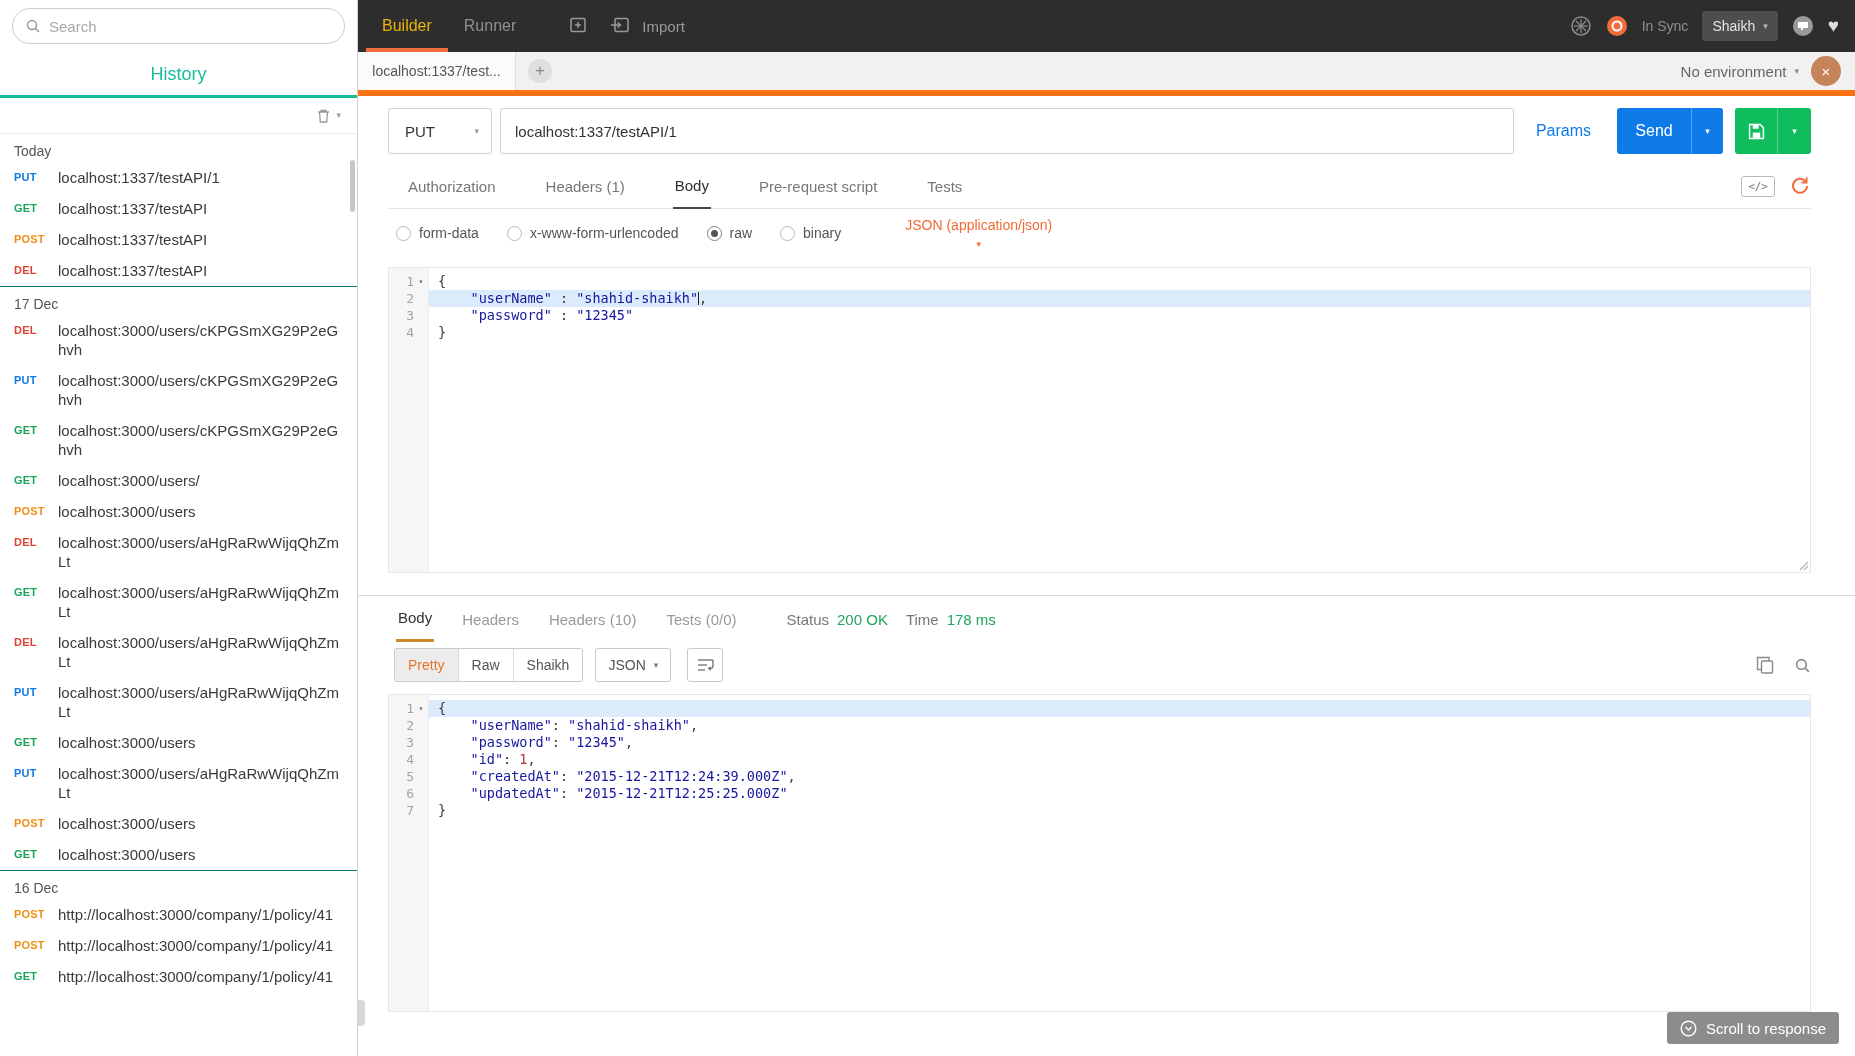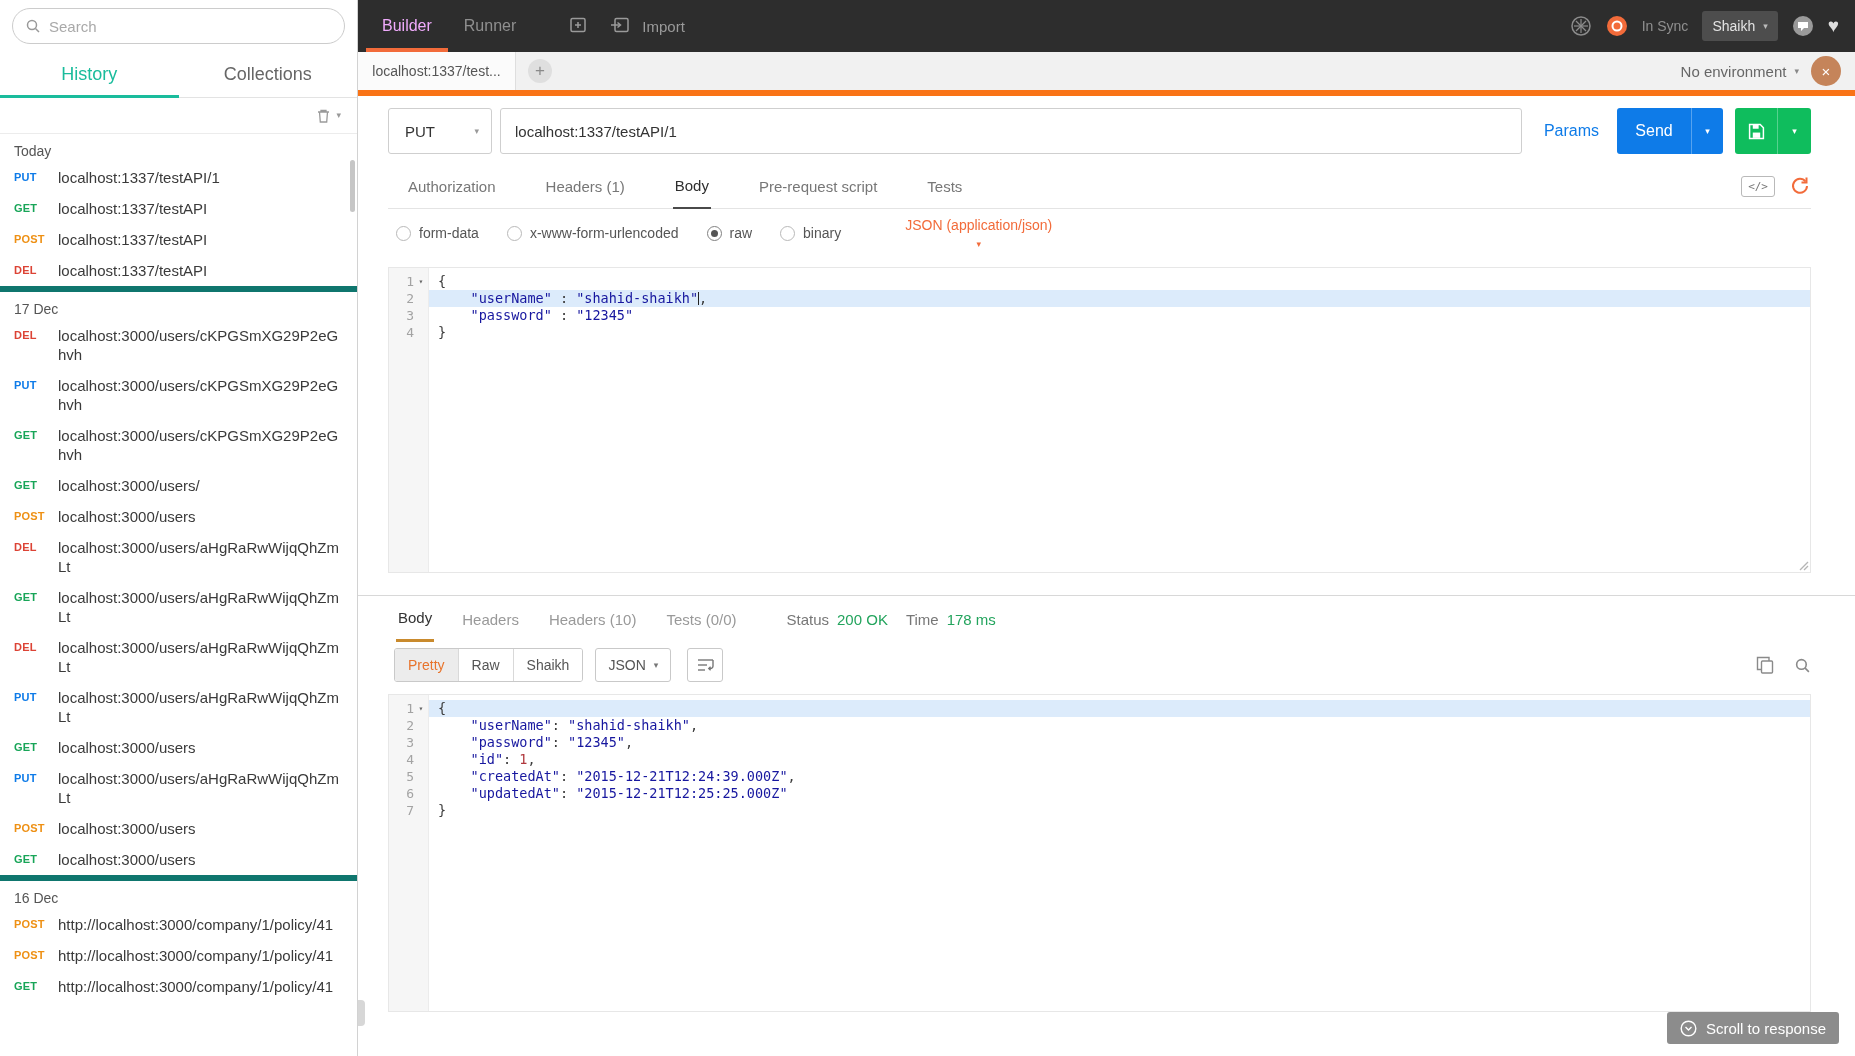--- a/index.html
+++ b/index.html
@@ -12,37 +12,37 @@
   .search-row { height:52px; display:flex; align-items:center; padding:0 12px; }
   .search-box { flex:1; height:36px; border:1px solid #ccc; border-radius:18px; display:flex; align-items:center; padding:0 12px; gap:8px; background:#fff; }
   .search-input { border:none; outline:none; flex:1; font-size:15px; color:#333; font-family:inherit; background:transparent; }
   .search-input::placeholder { color:#a9a9a9; }
   .side-tabs { height:46px; display:flex; border-bottom:1px solid #e3e3e3; }
   .side-tab { flex:1; display:flex; align-items:center; justify-content:center; font-size:18px; color:#666; position:relative; cursor:pointer; }
   .side-tab.active { color:#1ABC9C; }
   .side-tab.active::after { content:""; position:absolute; left:0; right:0; bottom:-1px; height:3px; background:#1ABC9C; }
   .side-toolbar { height:36px; display:flex; align-items:center; justify-content:flex-end; padding:0 16px; border-bottom:1px solid #ececec; gap:5px; }
   .history-list { overflow:hidden; height:calc(100% - 134px); }
-  .h-group { border-top:6px solid #0f766e; }
+  .h-group { border-top:1px solid #0f766e; }
   .h-group:first-of-type { border-top:none; }
   .h-date { font-size:14px; color:#555; padding:9px 14px 3px; }
   .h-item { display:flex; padding:6px 12px 6px 14px; align-items:flex-start; cursor:pointer; }
   .h-method { width:44px; min-width:44px; font-size:11px; font-weight:bold; padding-top:3px; letter-spacing:.2px; }
   .h-url { font-size:15px; color:#3a3a3a; line-height:19px; word-break:break-all; }
   .h-method.PUT { color:#0E7BE8; } .h-method.GET { color:#18A558; }
   .h-method.POST { color:#EE9014; } .h-method.DEL { color:#DC4335; }
   .side-scrollbar { position:absolute; right:2px; top:160px; width:5px; height:52px; background:#c6c6c6; border-radius:3px; }
   .side-grip { position:absolute; left:358px; bottom:30px; width:7px; height:26px; background:#d7d7d7; border-radius:0 4px 4px 0; cursor:col-resize; z-index:5; }
 
   
   .main { flex:1; display:flex; flex-direction:column; height:100%; min-width:0; background:#fff; }
 
   
   .topbar { height:52px; min-height:52px; background:#2d2d2d; display:flex; align-items:stretch; padding-left:8px; }
-  .tb-tab { padding:0 16px; display:flex; align-items:center; font-size:16px; color:#f0abfc; position:relative; cursor:pointer; }
+  .tb-tab { padding:0 16px; display:flex; align-items:center; font-size:16px; color:#eab308; position:relative; cursor:pointer; }
   .tb-tab.inactive { color:#8f8f8f; }
   .tb-tab.active::after { content:""; position:absolute; bottom:0; left:0; right:0; height:4px; background:#F26B3A; }
   .tb-left-icons { display:flex; align-items:center; margin-left:28px; }
   .tb-iconbtn { display:flex; align-items:center; padding:0 10px; cursor:pointer; }
   .tb-import-label { color:#9a9a9a; font-size:15px; display:flex; align-items:center; padding-left:2px; cursor:pointer; }
   .tb-right { margin-left:auto; display:flex; align-items:center; gap:14px; padding-right:16px; }
   .tb-sync-label { color:#8f8f8f; font-size:14px; }
   .user-btn { background:#4d4d4d; border-radius:3px; height:30px; display:flex; align-items:center; padding:0 10px; gap:8px; color:#e3e3e3; font-size:14px; cursor:pointer; }
   .caret { font-size:9px; color:#999; line-height:1; }
   .user-btn .caret { color:#bbb; }
@@ -58,21 +58,21 @@
   .env-select .caret { color:#888; }
   .env-icon { width:30px; height:30px; border-radius:50%; background:#C5845A; color:#fff; display:flex; align-items:center; justify-content:center; font-size:15px; cursor:pointer; }
 
   
   .url-row { display:flex; align-items:stretch; height:46px; margin:12px 44px 0 30px; }
   .method-select { width:104px; min-width:104px; border:1px solid #cfcfcf; border-radius:3px; background:#fff; display:flex; align-items:center; padding:0 12px 0 16px; cursor:pointer; }
   .m-label { font-size:15px; color:#333; }
   .method-select .caret { margin-left:auto; }
   .url-input { flex:1; margin-left:8px; border:1px solid #cfcfcf; border-radius:3px; padding:0 14px; font-size:15px; color:#333; font-family:inherit; outline:none; }
   .params-btn { border:none; background:none; color:#0E7BE8; font-size:16px; padding:0 18px; margin-left:4px; cursor:pointer; font-family:inherit; }
-  .send-group { display:flex; margin-left:0; }
+  .send-group { display:flex; margin-left:8px; }
   .send-main { width:74px; background:#0E7BE8; color:#fff; font-size:16px; display:flex; align-items:center; justify-content:center; border-radius:3px 0 0 3px; cursor:pointer; }
   .send-caret { width:32px; background:#0E7BE8; border-left:1px solid rgba(255,255,255,.3); border-radius:0 3px 3px 0; display:flex; align-items:center; justify-content:center; cursor:pointer; }
   .send-caret .caret, .save-caret .caret { color:#fff; }
   .save-group { display:flex; margin-left:12px; }
   .save-main { width:42px; background:#0FBD5D; border-radius:3px 0 0 3px; display:flex; align-items:center; justify-content:center; cursor:pointer; }
   .save-caret { width:34px; background:#0FBD5D; border-left:1px solid rgba(255,255,255,.3); border-radius:0 3px 3px 0; display:flex; align-items:center; justify-content:center; cursor:pointer; }
 
   
   .req-tabs { display:flex; align-items:center; margin:10px 44px 0 30px; padding-left:18px; border-bottom:1px solid #e4e4e4; gap:46px; }
   .req-tab { font-size:15px; color:#777; padding:13px 2px; cursor:pointer; }
@@ -139,21 +139,20 @@
       <div class="search-box">
         <svg width="16" height="16" viewBox="0 0 16 16">
             <circle cx="7" cy="7" r="4.5" fill="none" stroke="#999" stroke-width="1.5"></circle>
             <line x1="10.5" y1="10.5" x2="14" y2="14" stroke="#999" stroke-width="1.5"></line>
           </svg>
         <input class="search-input" placeholder="Search" style="">
       </div>
     </div>
     <div class="side-tabs">
       <div class="side-tab active">History</div>
-      <div class="side-tab">Collections</div>
     </div>
     <div class="side-toolbar">
       <span class="circle-iconbtn">
         <svg width="15" height="16" viewBox="0 0 15 16">
             <path d="M2 4h11M5 4V2.5h5V4M3.5 4l.8 10h6.4l.8-10" fill="none" stroke="#9a9a9a" stroke-width="1.3"></path>
           </svg>
       </span>
       <span class="caret">▾</span>
     </div>
     <div class="history-list">

